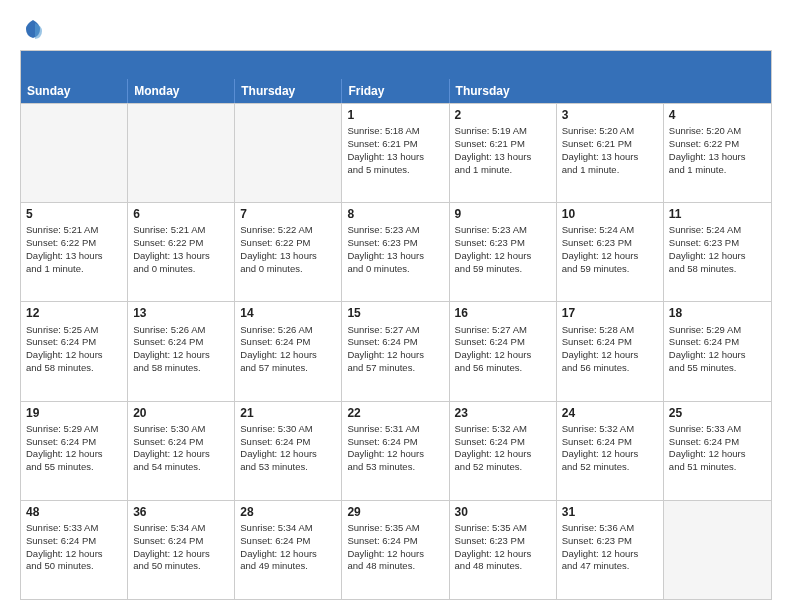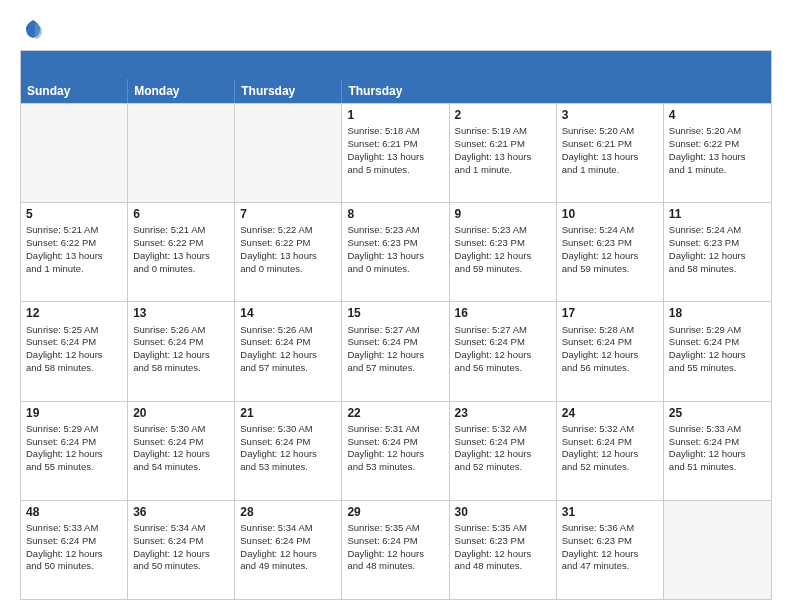--- a/index.html
+++ b/index.html
@@ -118,20 +118,21 @@
       <div class="month-title"></div>
       <div class="location"></div>
     </div>
   </div>
 
   <div class="calendar">
     <div class="cal-header" id="cal-header-row">
         <div class="cal-header-cell">Sunday</div>
         <div class="cal-header-cell">Monday</div>
         <div class="cal-header-cell">Thursday</div>
+        <div class="cal-header-cell">Friday</div>
         <div class="cal-header-cell">Thursday</div>
       </div>
     <div class="cal-body" id="cal-body">
         <div class="cal-row">
           <div class="cal-cell empty"></div>
           <div class="cal-cell empty"></div>
           <div class="cal-cell empty"></div>
           <div class="cal-cell">
             <span class="day-num">1</span>
             <div>Sunrise: 5:18 AM</div>

